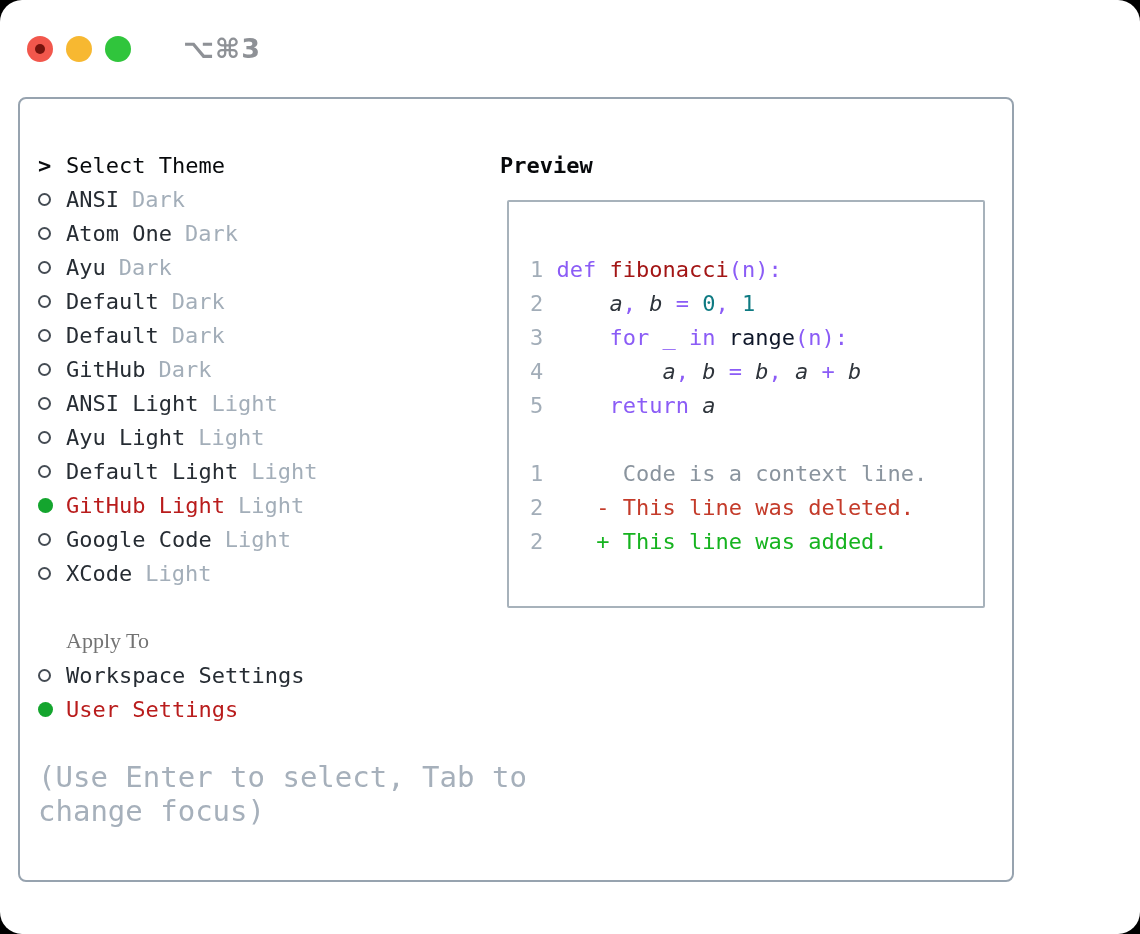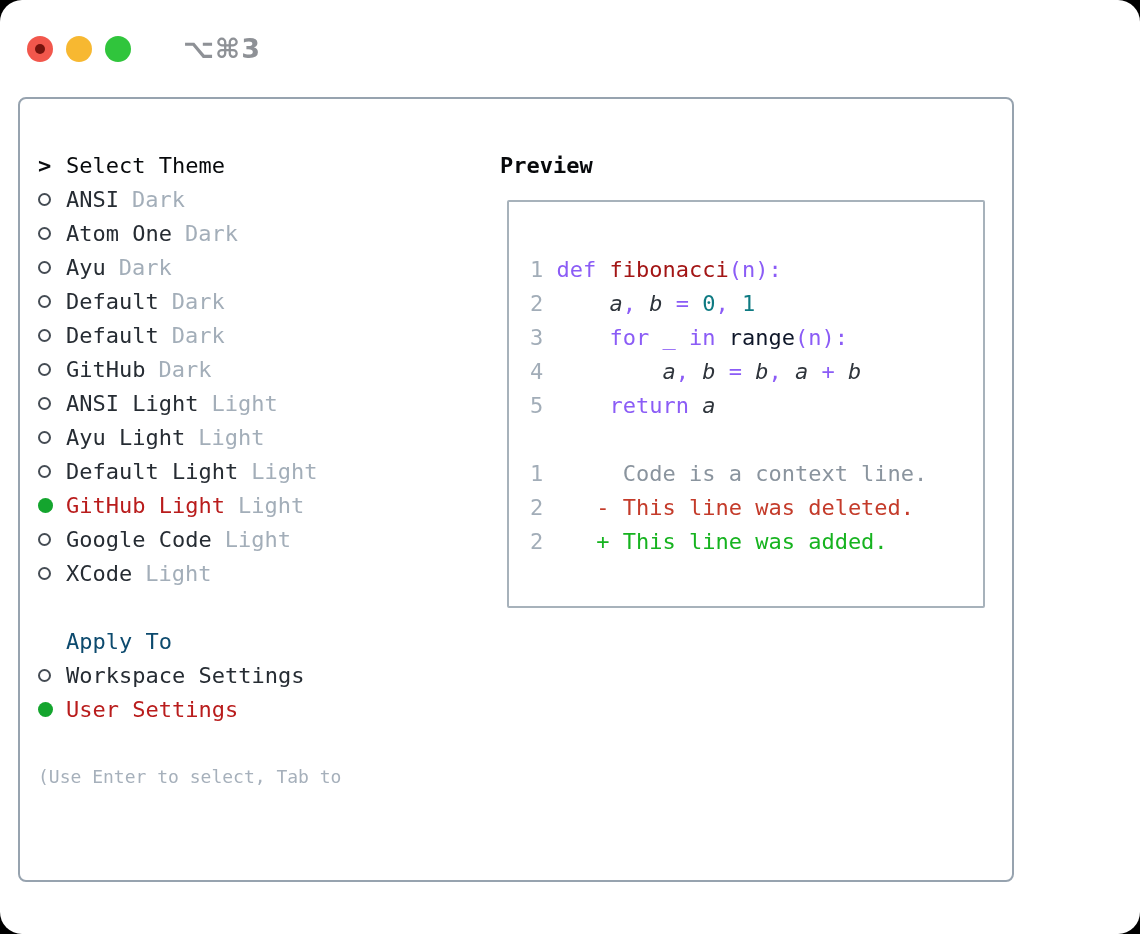--- a/index.html
+++ b/index.html
@@ -29,25 +29,25 @@
   }
   .left-col { width:462px; }
   .row { height:34px; display:flex; align-items:center; white-space:pre;
          font-size:22px; color:#262c33; }
   .row.spacer { height:34px; }
   .marker { width:28px; display:inline-flex; align-items:center; flex:0 0 28px; }
   .chevron { font-weight:bold; color:#0a0d10; font-size:22px; }
   .ring { width:13px; height:13px; border:2px solid #454c54; border-radius:50%; }
   .dot  { width:15px; height:15px; background:#14a52e; border-radius:50%; }
   .header-label { font-weight:normal; color:#07090b; }
-  .apply-label  { color:#0c4a6e; }
+  .apply-label  { color:#737373;font-family:Liberation Serif, serif; }
   .tname { color:#262c33; }
   .tname.selected { color:#b91c1c; }
   .variant { color:#a3aeb9; margin-left:13px; }
-  .hint { font-size:18px; line-height:34px; color:#a6b0bb; white-space:pre; }
+  .hint { font-size:29px; line-height:34px; color:#a6b0bb; white-space:pre; }
   
   .right-col { flex:1; }
   .preview-title { height:34px; display:flex; align-items:center;
                    font-size:22px; font-weight:bold; color:#07090b; }
   .preview-box {
     margin-top:18px; margin-left:7px; width:478px; height:408px;
     border:2px solid #a7b2bb; border-radius:2px; background:#fff;
     padding:51px 8px 0 21px; overflow:hidden;
   }
   .code-line { height:34px; line-height:34px; font-size:22px; white-space:pre; }
@@ -105,21 +105,21 @@
         <span class="apply-label">Apply To</span>
       </div>
 
       <div id="apply-list">
           <div class="row"><span class="marker"><span class="ring"></span></span><span class="tname">Workspace Settings</span></div>
           <div class="row"><span class="marker"><span class="dot"></span></span><span class="tname selected">User Settings</span></div>
         </div>
 
       <div class="row spacer"></div>
 
-      <div class="hint" id="hint"><div>(Use Enter to select, Tab to</div></div>
+      <div class="hint" id="hint"><div>(Use Enter to select, Tab to</div><div>change focus)</div></div>
     </div>
 
     <div class="right-col">
       <div class="preview-title">Preview</div>
       <div class="preview-box">
         <div id="code">
             <div class="code-line"><span class="ln">1</span><span class="tok-plain">def </span><span class="tok-func">fibonacci</span><span class="tok-plain">(n):</span></div>
             <div class="code-line"><span class="ln">2</span><span class="tok-plain">    </span><span class="tok-var">a</span><span class="tok-plain">, </span><span class="tok-var">b</span><span class="tok-plain"> = </span><span class="tok-number">0</span><span class="tok-plain">, </span><span class="tok-number">1</span></div>
             <div class="code-line"><span class="ln">3</span><span class="tok-plain">    for _ in </span><span class="tok-builtin">range</span><span class="tok-plain">(n):</span></div>
             <div class="code-line"><span class="ln">4</span><span class="tok-plain">        </span><span class="tok-var">a</span><span class="tok-plain">, </span><span class="tok-var">b</span><span class="tok-plain"> = </span><span class="tok-var">b</span><span class="tok-plain">, </span><span class="tok-var">a</span><span class="tok-plain"> + </span><span class="tok-var">b</span></div>

